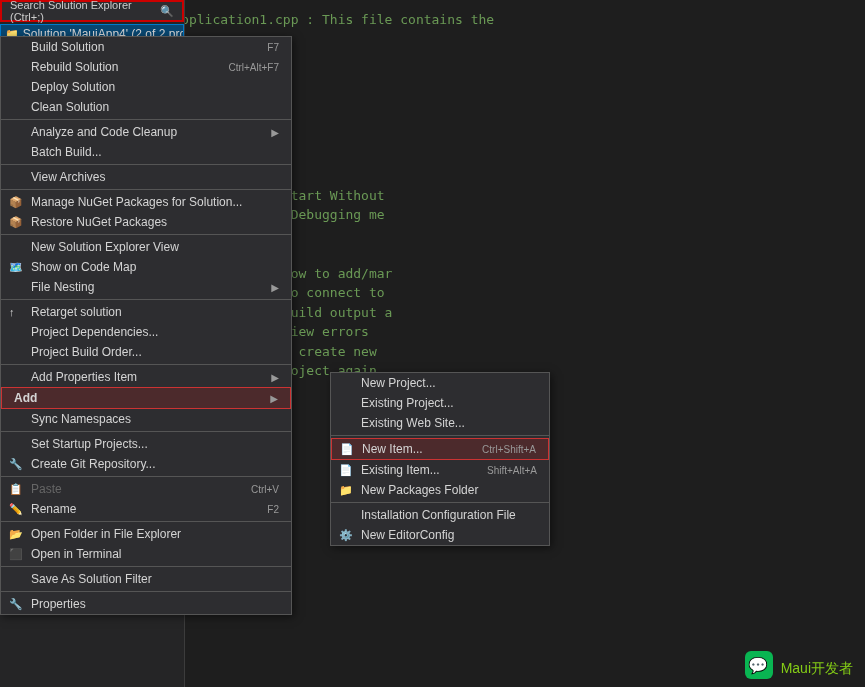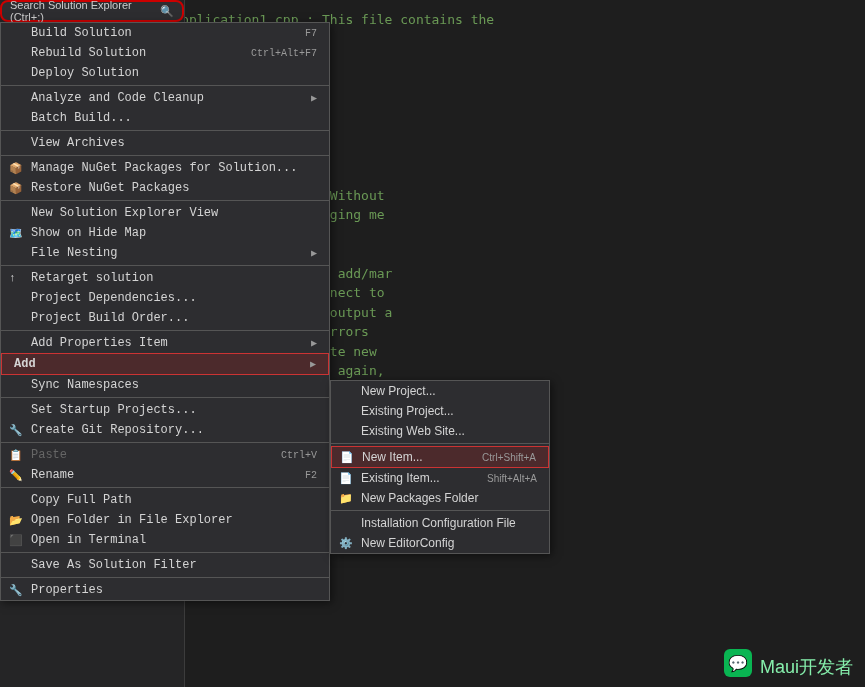--- a/index.html
+++ b/index.html
@@ -45,21 +45,20 @@
     .se-title-bar {
       background: #2d2d30;
       padding: 4px 8px;
       font-size: 11px;
       color: #cccccc;
       display: flex;
       align-items: center;
       justify-content: space-between;
       border-bottom: 1px solid #3c3c3c;
       height: 22px;
-      border-radius: 8px;
     }
 
     .se-search-icon {
       color: #cccccc;
       font-size: 11px;
     }
 
     .se-tree {
       padding: 2px 0;
     }
@@ -77,28 +76,27 @@
     .se-item.selected {
       background: #094771;
       border: 1px solid #007acc;
     }
     .se-icon { font-size: 11px; }
     .se-label { font-size: 12px; color: #d4d4d4; }
 
     
     .context-menu {
       position: absolute;
-      top: 22px;
+      top: 36px;
       left: 0;
-      width: 330px;
+      width: 292px;
       background: #2d2d30;
       border: 1px solid #555;
       box-shadow: 2px 2px 8px rgba(0,0,0,0.5);
       z-index: 100;
-      font-family: Liberation Mono, monospace;
     }
 
     .menu-item {
       padding: 3px 12px 3px 30px;
       display: flex;
       align-items: center;
       justify-content: space-between;
       cursor: pointer;
       color: #d4d4d4;
       font-size: 12px;
@@ -179,22 +177,22 @@
       height: 28px;
       background: #09b552;
       border-radius: 6px;
       display: flex;
       align-items: center;
       justify-content: center;
       font-size: 16px;
     }
 
     .watermark-text {
-      color: #86efac;
-      font-size: 18px;
+      color: #84cc16;
+      font-size: 14px;
       margin-top: 8px;
     }
   </style>
 </head>
 <body>
 
 <div class="code-editor">
   <div class="code-line"><span class="line-num">1</span><span class="code-comment">// ConsoleApplication1.cpp : This file contains the</span></div>
   <div class="code-line"><span class="line-num">2</span><span class="code-text"></span></div>
   <div class="code-line"><span class="line-num">3</span><span class="code-text">&lt;iostream&gt;</span></div>
@@ -244,20 +242,23 @@
     <span>Build Solution</span>
     <span class="shortcut">F7</span>
   </div>
   <div class="menu-item">
     <span>Rebuild Solution</span>
     <span class="shortcut">Ctrl+Alt+F7</span>
   </div>
   <div class="menu-item">
     <span>Deploy Solution</span>
   </div>
+  <div class="menu-item">
+    <span>Clean Solution</span>
+  </div>
   <div class="menu-separator"></div>
   <div class="menu-item">
     <span>Analyze and Code Cleanup</span>
     <span class="arrow">▶</span>
   </div>
   <div class="menu-item">
     <span>Batch Build...</span>
   </div>
   <div class="menu-separator"></div>
   <div class="menu-item">
@@ -271,21 +272,21 @@
   <div class="menu-item">
     <span class="menu-icon">📦</span>
     <span>Restore NuGet Packages</span>
   </div>
   <div class="menu-separator"></div>
   <div class="menu-item">
     <span>New Solution Explorer View</span>
   </div>
   <div class="menu-item">
     <span class="menu-icon">🗺️</span>
-    <span>Show on Hide Map</span>
+    <span>Show on Code Map</span>
   </div>
   <div class="menu-item">
     <span>File Nesting</span>
     <span class="arrow">▶</span>
   </div>
   <div class="menu-separator"></div>
   <div class="menu-item">
     <span class="menu-icon">↑</span>
     <span>Retarget solution</span>
   </div>
@@ -321,42 +322,39 @@
     <span>Paste</span>
     <span class="shortcut">Ctrl+V</span>
   </div>
   <div class="menu-item">
     <span class="menu-icon">✏️</span>
     <span>Rename</span>
     <span class="shortcut">F2</span>
   </div>
   <div class="menu-separator"></div>
   <div class="menu-item">
-    <span>Copy Full Path</span>
-  </div>
-  <div class="menu-item">
     <span class="menu-icon">📂</span>
     <span>Open Folder in File Explorer</span>
   </div>
   <div class="menu-item">
     <span class="menu-icon">⬛</span>
     <span>Open in Terminal</span>
   </div>
   <div class="menu-separator"></div>
   <div class="menu-item">
     <span>Save As Solution Filter</span>
   </div>
   <div class="menu-separator"></div>
   <div class="menu-item">
     <span class="menu-icon">🔧</span>
     <span>Properties</span>
   </div>
 </div>
 
-<div class="submenu-add" style="top: 380px; left: 330px;">
+<div class="submenu-add" style="top: 372px; left: 330px;">
   <div class="menu-item">
     <span>New Project...</span>
   </div>
   <div class="menu-item">
     <span>Existing Project...</span>
   </div>
   <div class="menu-item">
     <span>Existing Web Site...</span>
   </div>
   <div class="menu-separator"></div>

